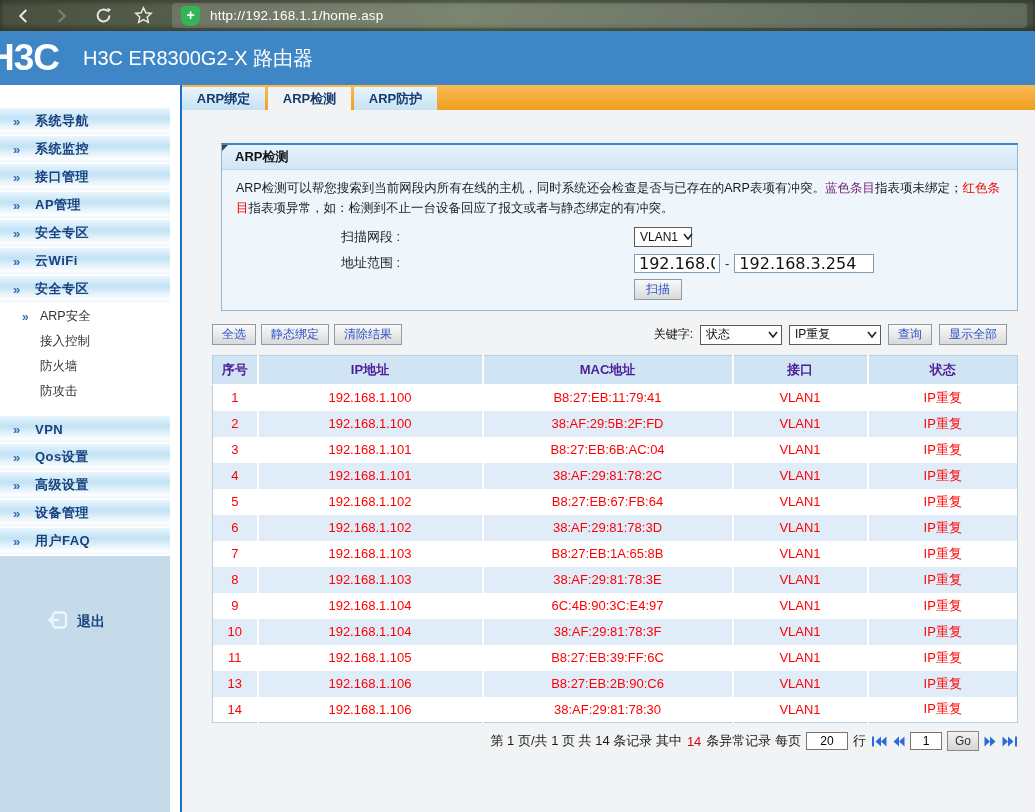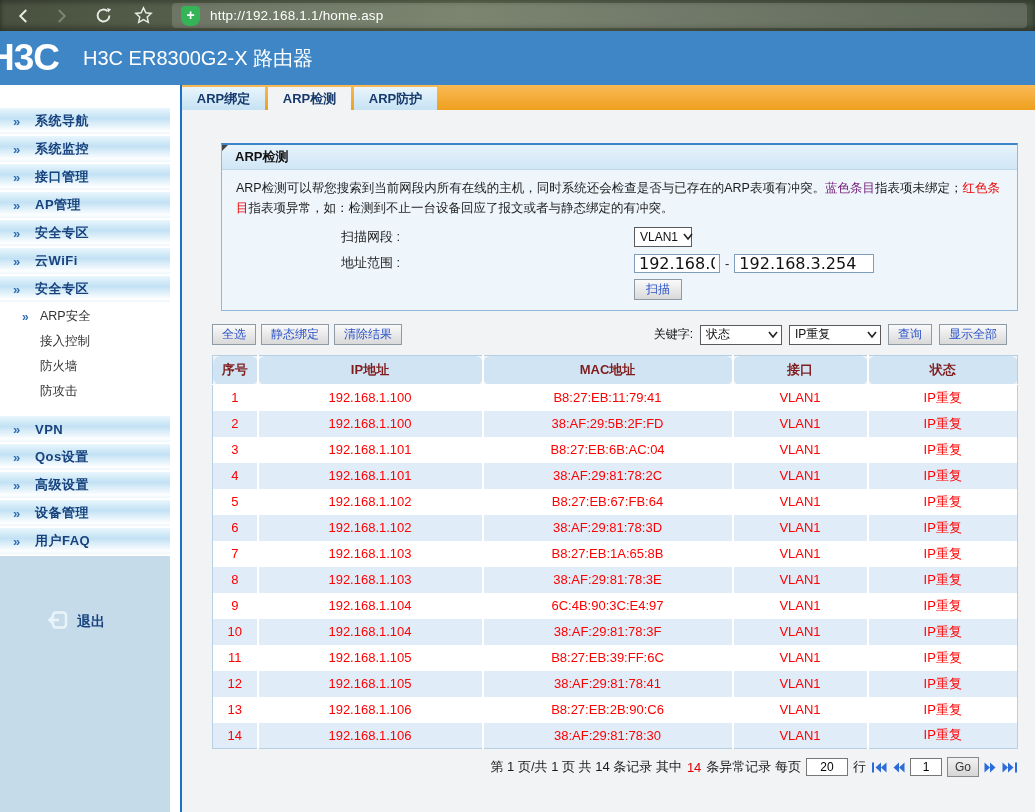--- a/index.html
+++ b/index.html
@@ -80,22 +80,22 @@
 
   
   .toolbar { margin:13px 28px 0 30px; display:flex; justify-content:space-between; align-items:center; }
   .tb-left { display:flex; gap:5px; }
   .tb-right { display:flex; align-items:center; gap:7px; }
   .kw-label { font-size:12px; color:#111; }
 
   
   table.data { margin:10px 17px 0 30px; width:805px; border-collapse:collapse;
     border:1px solid #b7cfe3; table-layout:fixed; }
-  table.data th { height:29px; background:#d0e4f4; font-size:13px; color:#7f1d1d;
-    border-right:2px solid #fff; border-bottom:1px solid #fff;border-radius:8px; }
+  table.data th { height:29px; background:#d0e4f4; font-size:13px; color:#4c1d95;
+    border-right:2px solid #fff; border-bottom:1px solid #fff; }
   table.data td { height:26px; text-align:center; font-size:13px; color:#ff0000;
     border-right:2px solid #fff; }
   table.data th:last-child, table.data td:last-child { border-right:none; }
   table.data tbody tr:nth-child(even) { background:#e0edf9; }
   table.data tbody tr:nth-child(odd) { background:#fff; }
 
   
   .pagination { margin:8px 17px 0 30px; display:flex; justify-content:flex-end; align-items:center;
     gap:5px; font-size:13px; color:#1c1c1c; }
   .red { color:#e00000; }
@@ -379,27 +379,20 @@
             <td>10</td>
             <td>192.168.1.104</td>
             <td>38:AF:29:81:78:3F</td>
             <td>VLAN1</td>
             <td>IP重复</td>
           </tr>
           <tr>
             <td>11</td>
             <td>192.168.1.105</td>
             <td>B8:27:EB:39:FF:6C</td>
-            <td>VLAN1</td>
-            <td>IP重复</td>
-          </tr>
-          <tr>
-            <td>12</td>
-            <td>192.168.1.105</td>
-            <td>38:AF:29:81:78:41</td>
             <td>VLAN1</td>
             <td>IP重复</td>
           </tr>
           <tr>
             <td>13</td>
             <td>192.168.1.106</td>
             <td>B8:27:EB:2B:90:C6</td>
             <td>VLAN1</td>
             <td>IP重复</td>
           </tr>

